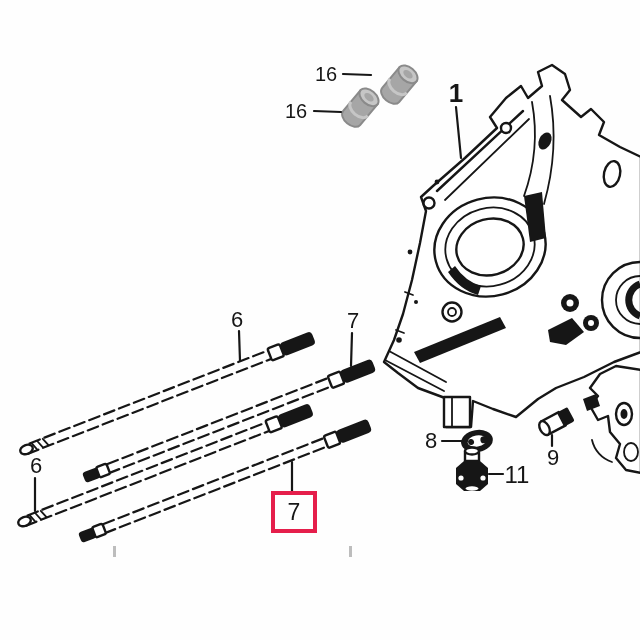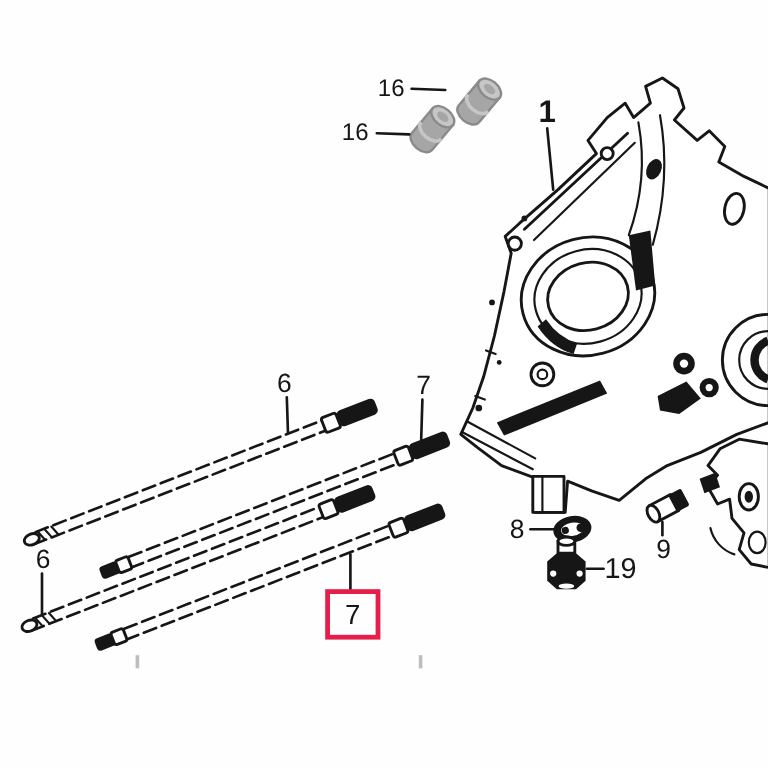--- a/index.html
+++ b/index.html
@@ -199,20 +199,20 @@
     </g>
   </svg>
 
   <span class="callout small" style="left:326px;top:74px;">16</span>
   <span class="callout small" style="left:296px;top:111px;">16</span>
   <span class="callout big" style="left:456px;top:93px;">1</span>
   <span class="callout" style="left:237px;top:320px;">6</span>
   <span class="callout" style="left:353px;top:321px;">7</span>
   <span class="callout" style="left:36px;top:466px;">6</span>
   <span class="callout" style="left:431px;top:441px;">8</span>
-  <span class="callout xl" style="left:517px;top:475px;">19</span>
+  <span class="callout xl" style="left:517px;top:475px;">11</span>
   <span class="callout" style="left:553px;top:458px;">9</span>
 
   <div class="highlight-box">
     <span class="callout">7</span>
   </div>
 
 </div>
 
 </body></html>

